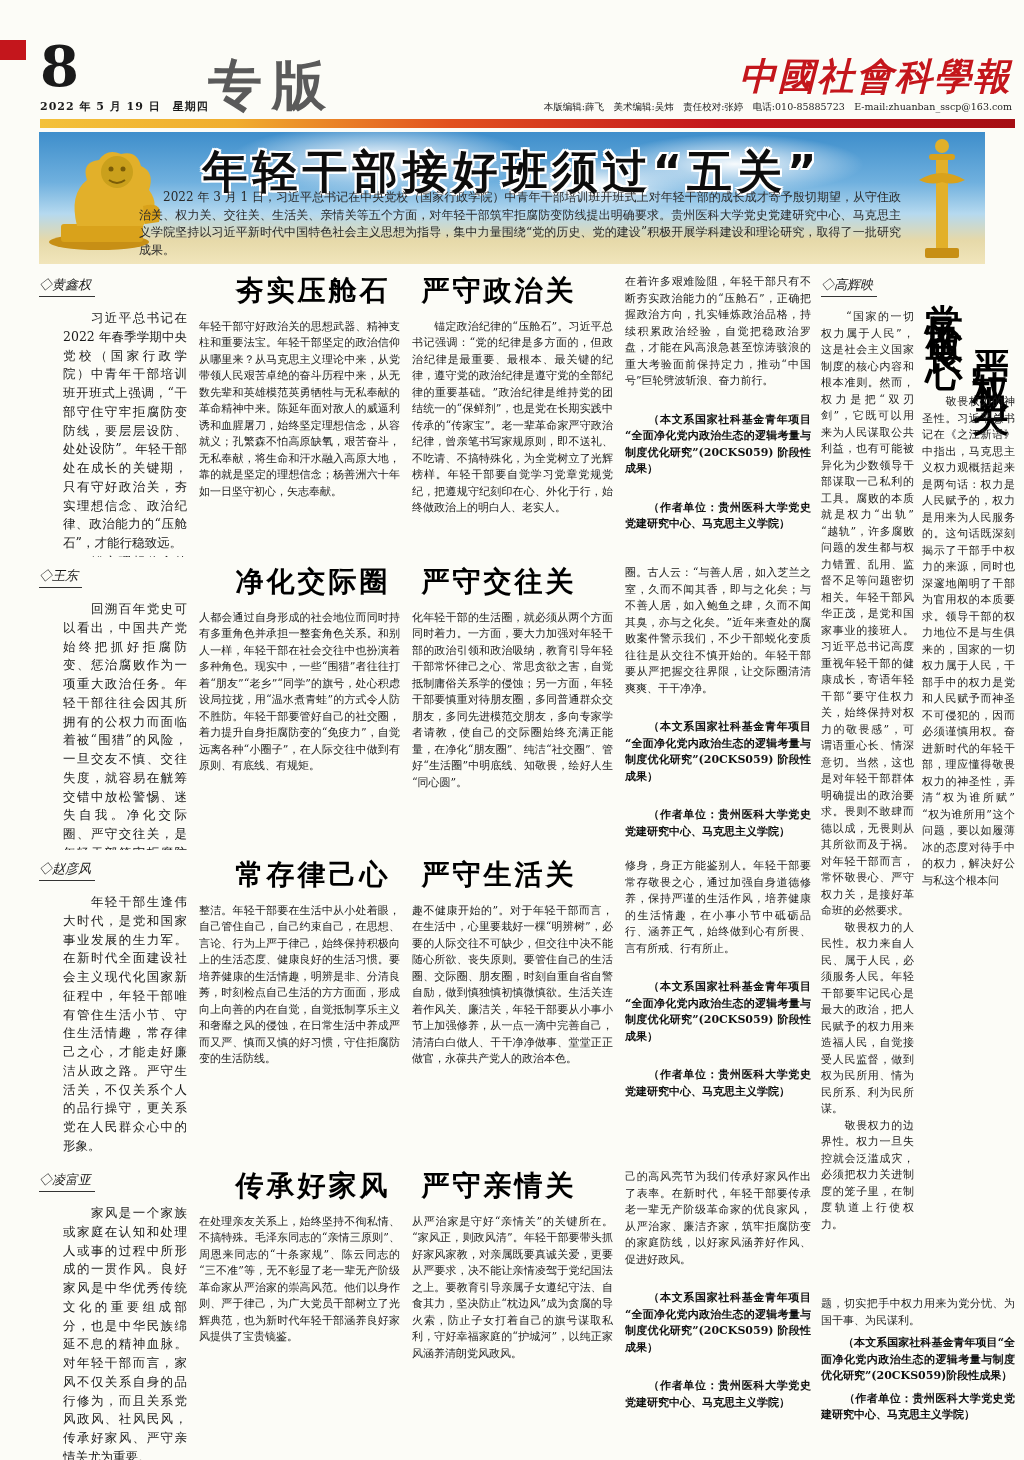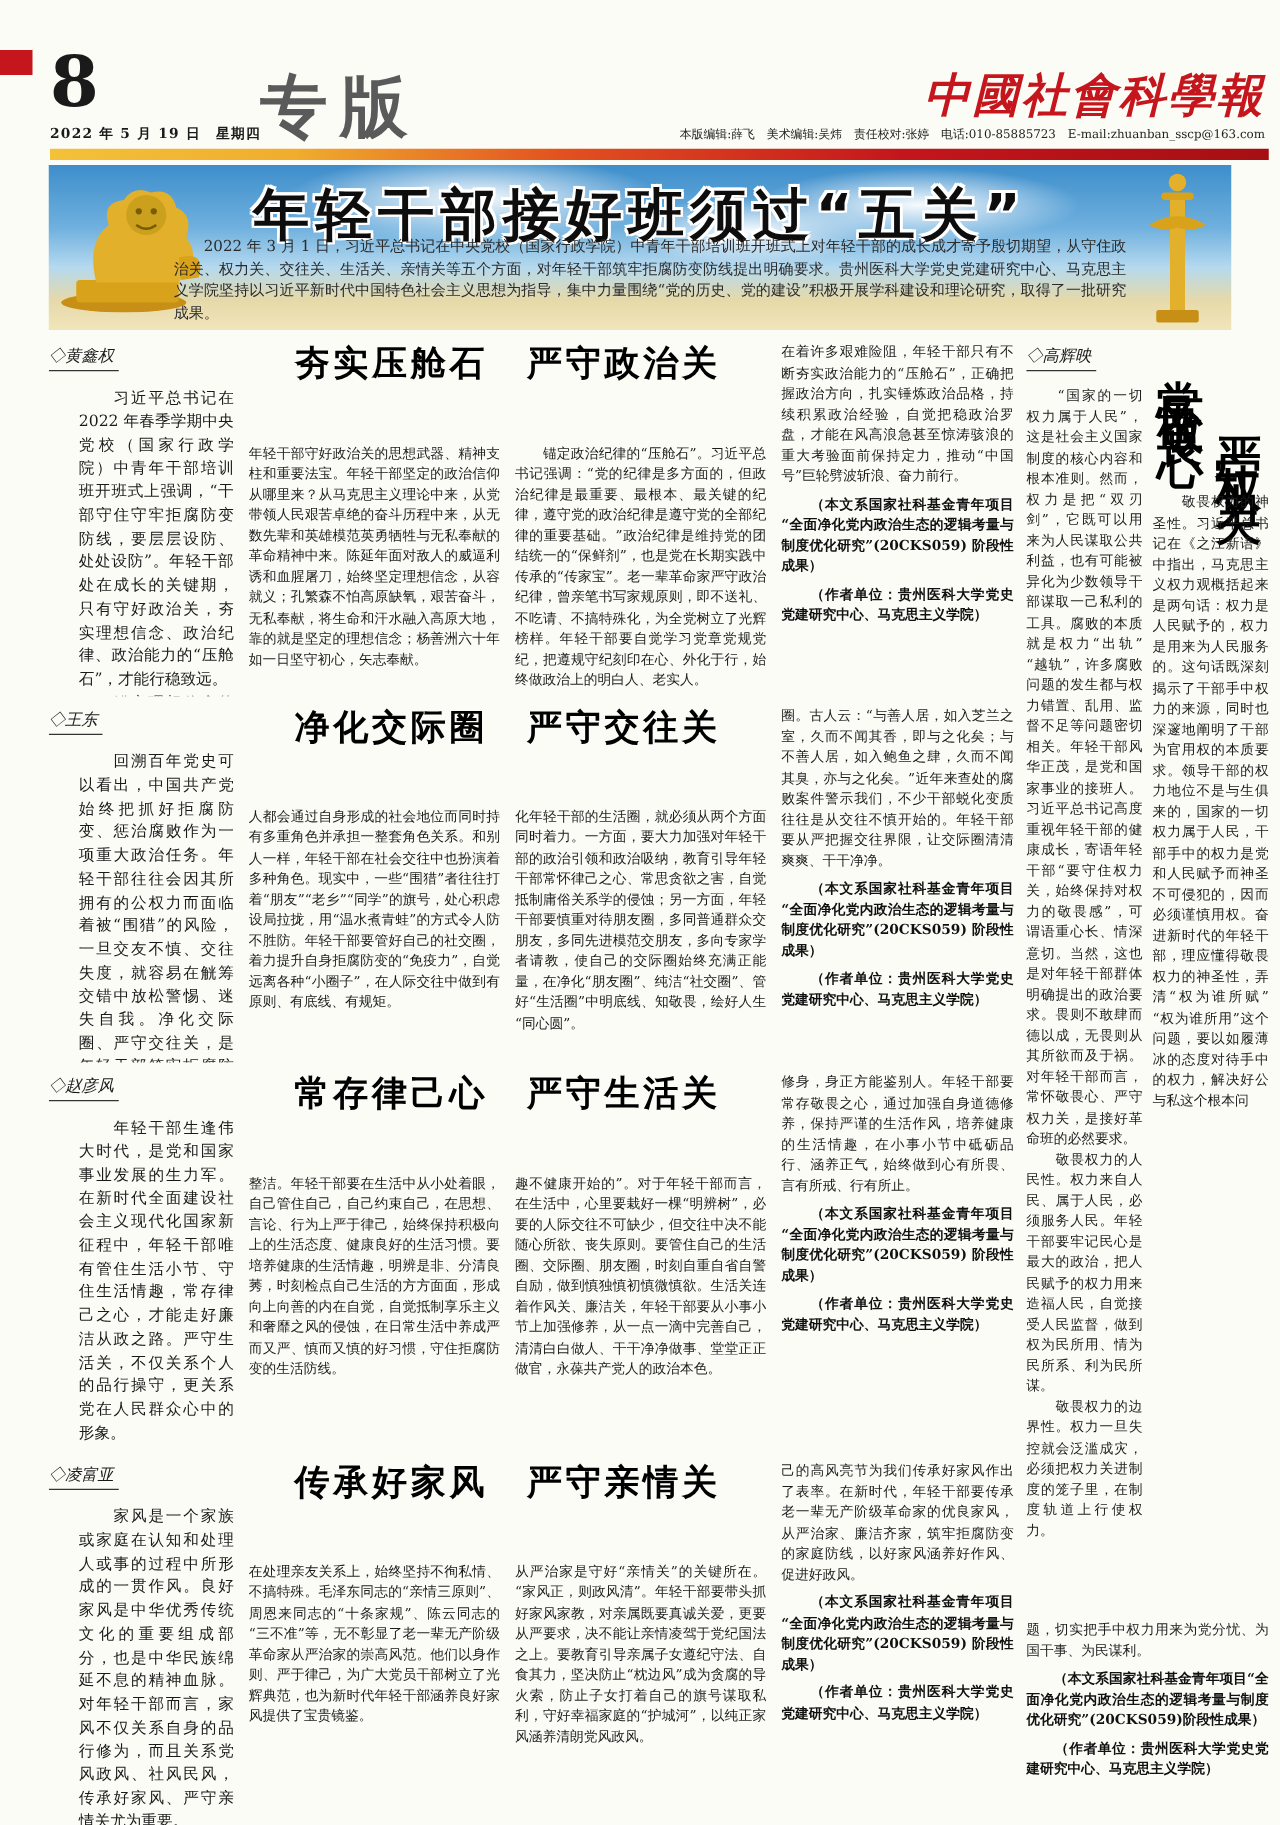--- a/index.html
+++ b/index.html
@@ -40,27 +40,27 @@
   
   .main { display:flex; gap:10px; padding:0 9px 0 39px; }
   .bands { width:772px; display:flex; flex-direction:column; }
   .band { display:flex; gap:12px; overflow:hidden; }
   .band + .band { margin-top:8px; }
   .band-h1 { height:283px; } .band-h2 { height:285px; } .band-h3 { height:303px; } .band-h4 { height:292px; }
   .author-col { width:148px; overflow:hidden; }
   .byline { display:inline-block; font-size:13px; font-style:italic; border-bottom:1px solid #333;
     padding:0 4px 2px 0; margin-bottom:12px; font-family:Liberation Sans, sans-serif; }
   .lead-text { font-size:12.5px; line-height:1.5; text-align:justify; white-space:pre-line; word-break:break-all;margin-left:24px; }
-  .band-main { flex:1; display:flex; flex-direction:column; overflow:hidden;gap:36px; }
+  .band-main { flex:1; display:flex; flex-direction:column; overflow:hidden; }
   .band-title { font-size:28px; font-weight:900; letter-spacing:3px; text-align:center; line-height:1.1;
     padding:2px 0 12px 0; font-family:"DejaVu Sans","Liberation Sans",sans-serif; color:#000; }
   .band-cols { display:flex; gap:12px; flex:1; overflow:hidden; }
   .bcol { flex:1; overflow:hidden; }
   .body-text { font-size:11px; line-height:1.5; text-align:justify; white-space:pre-line; word-break:break-all; color:#1c1c1c; }
-  .last-col { width:186px; overflow:hidden; display:flex; flex-direction:column; }
+  .last-col { width:186px; overflow:hidden; display:flex; flex-direction:column;gap:16px; }
   .note { font-size:11px; font-weight:bold; line-height:1.5; text-align:justify; white-space:pre-line;
     word-break:break-all; margin-top:6px; color:#111; }
   
   .sidebar { width:194px; display:flex; flex-direction:column; overflow:hidden; height:1186px; }
   .side-grid { display:flex; gap:8px; flex:1; overflow:hidden; }
   .s-col { width:93px; overflow:hidden; }
   .vtitle { display:flex; margin-bottom:14px; }
   .vline { writing-mode:vertical-rl; text-orientation:upright; font-size:37px; font-weight:900;
     letter-spacing:12px; line-height:1.15; font-family:"DejaVu Sans","Liberation Sans",sans-serif; color:#000; }
   .vline.offset { margin-top:46px; margin-left:4px; }

